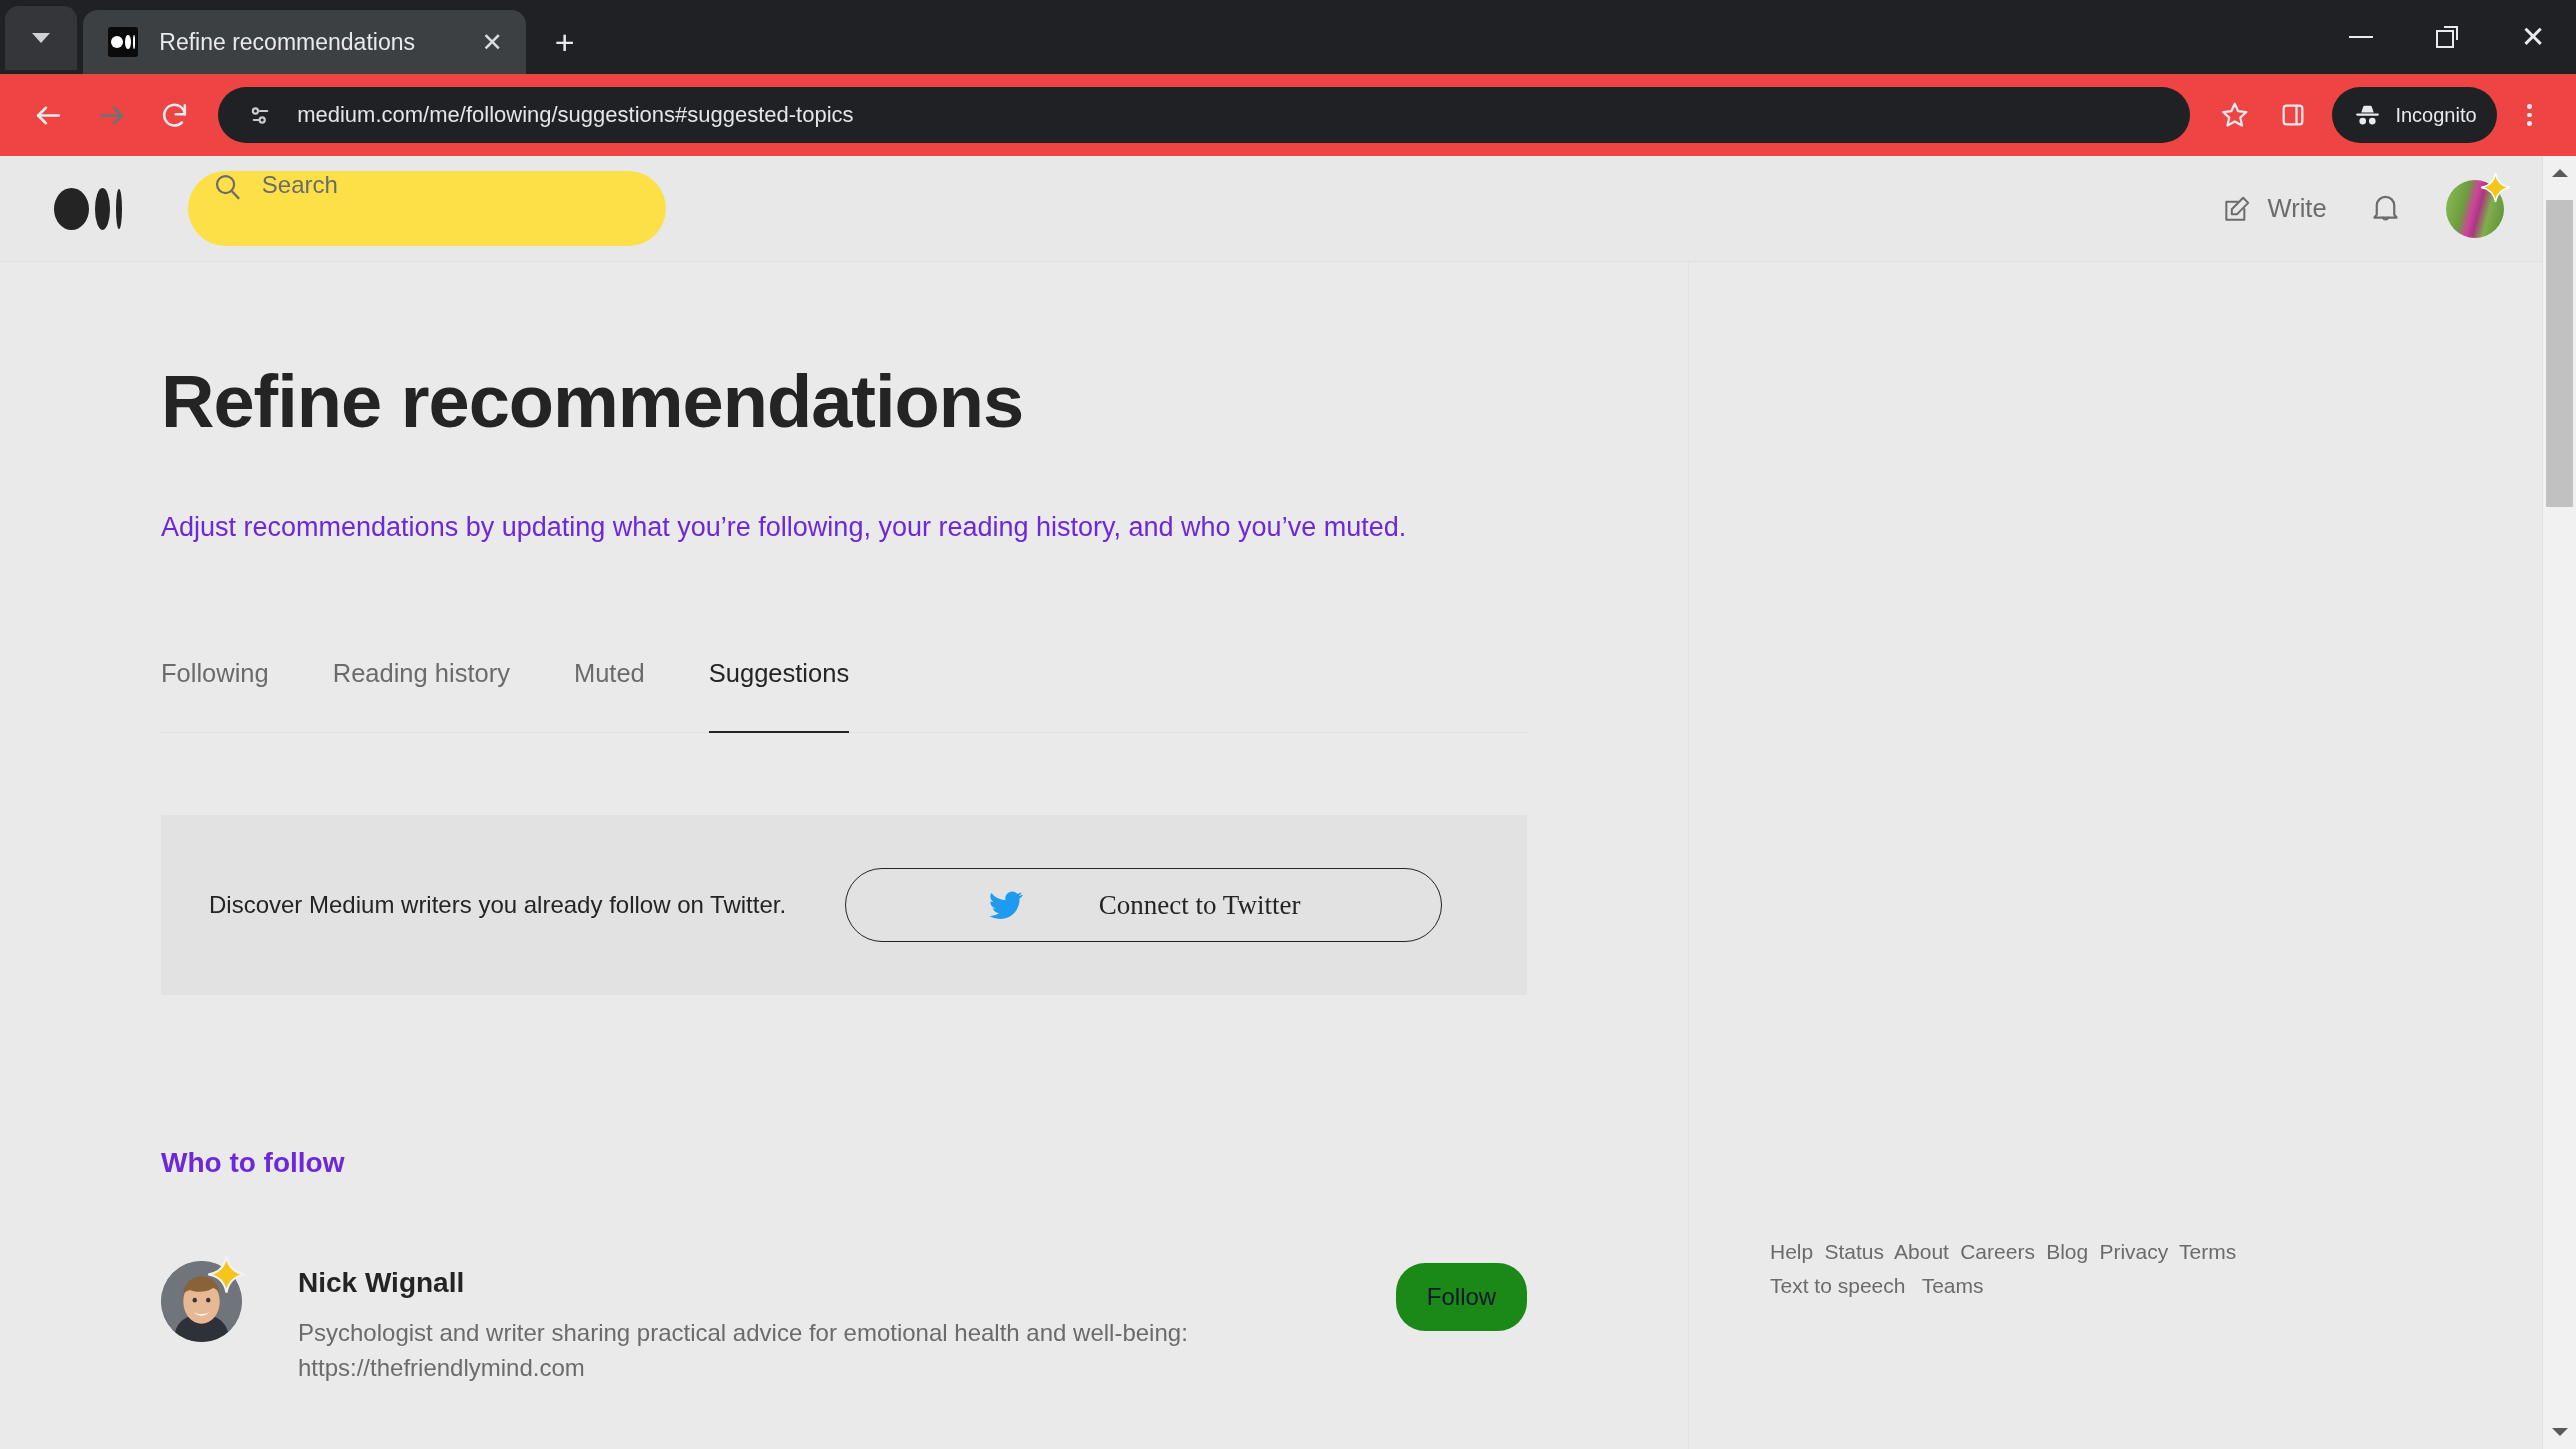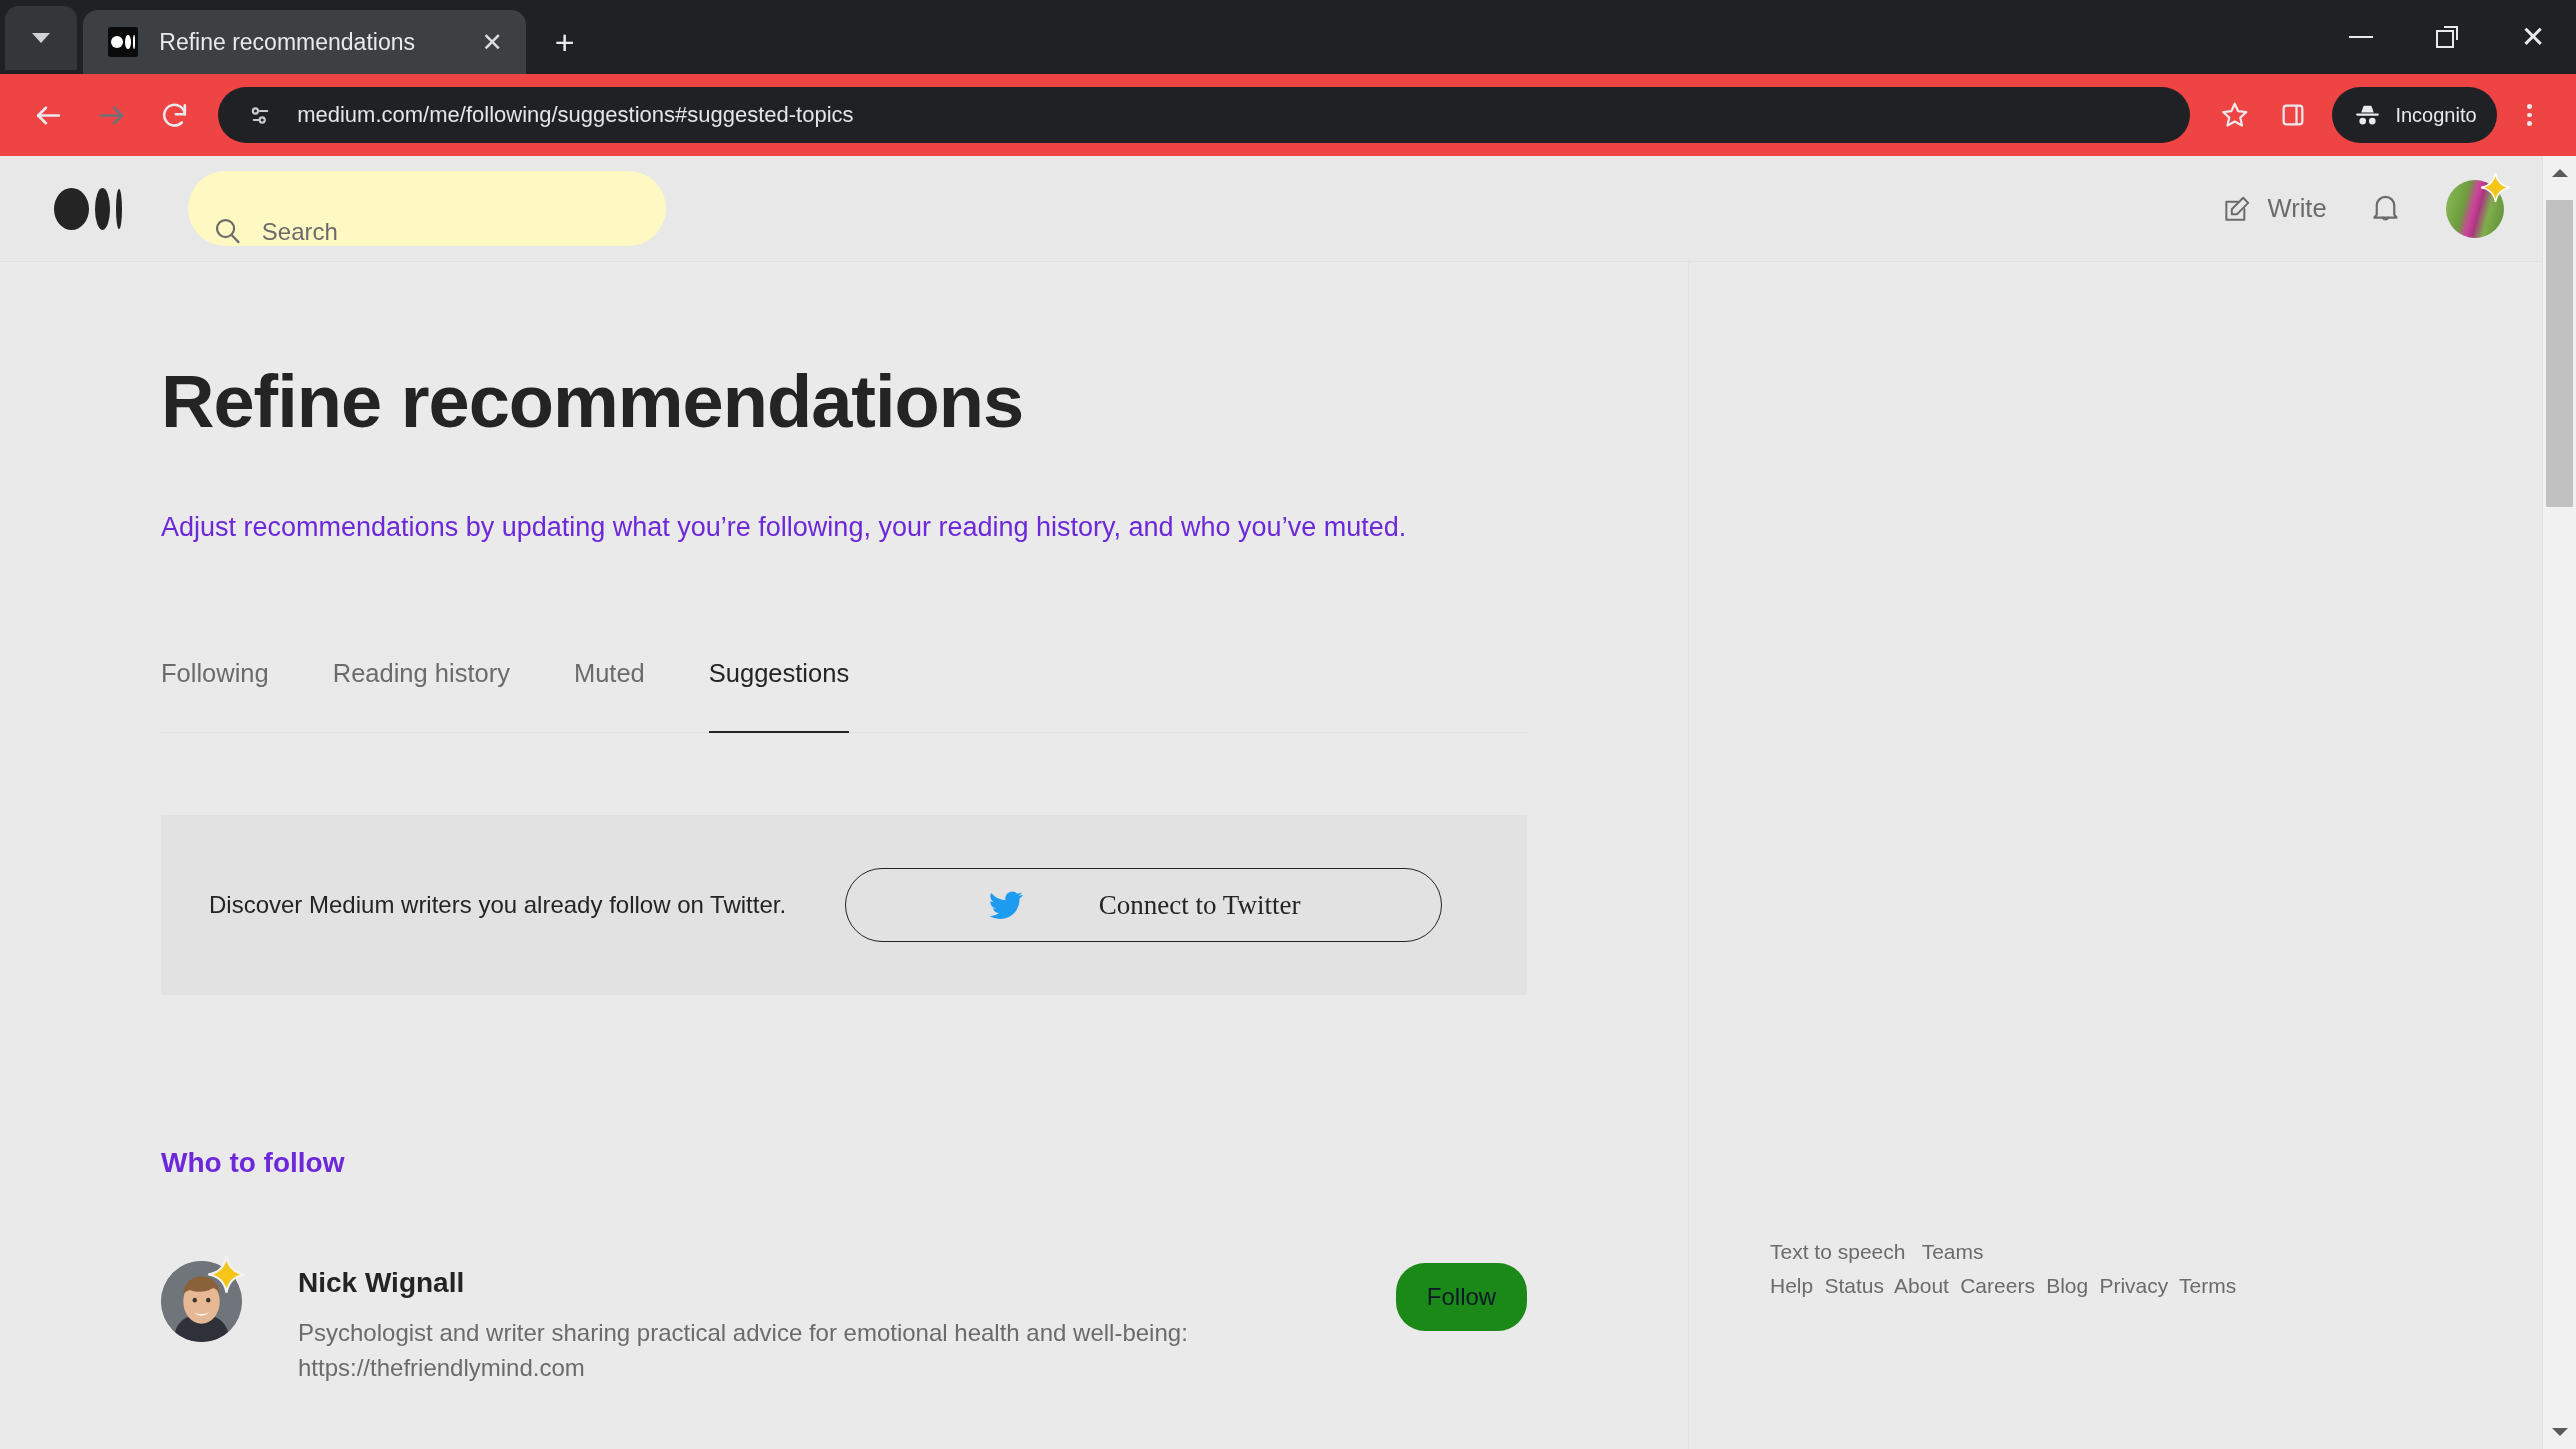--- a/index.html
+++ b/index.html
@@ -171,23 +171,23 @@
     padding: 0 38px 0 54px;
     border-bottom: 0.7px solid #e0e0e0;
   }
   .medium-logo { display: flex; align-items: center; cursor: pointer; flex-shrink: 0; }
   .medium-logo .l1 { width: 35px; height: 42px; border-radius: 50%; background: #242424; }
   .medium-logo .l2 { width: 14.8px; height: 42px; border-radius: 50%; background: #242424; margin-left: 6px; }
   .medium-logo .l3 { width: 6px;  height: 40px; border-radius: 50%; background: #242424; margin-left: 6px; }
 
   .search-box {
     width: 478px; height: 75px;
-    background: #fef9c3;
+    background: #fde047;
     border-radius: 38px;
-    display: flex; align-items: flex-end;
+    display: flex; align-items: flex-start;
     padding: 0 24px;
     margin-left: 66px;
     cursor: text;
   }
   .search-ph { color: #6b6b6b; font-size: 24px; margin-left: 19px; }
 
   .header-right { margin-left: auto; display: flex; align-items: center; gap: 0; }
   .write-btn { display: flex; align-items: center; cursor: pointer; padding: 0 16px; }
   .write-label { color: #6b6b6b; font-size: 25.5px; margin-left: 14.8px; }
   .bell-btn { padding: 0 25.5px; cursor: pointer; display:flex; align-items:center; }
@@ -543,32 +543,32 @@
               </div>
               <button class="follow-btn">Follow</button>
             </div>
 
           </div>
         </div>
 
         <div class="side-col">
           <div class="footer-links">
             <div>
-              <a>Text to speech</a><span class="sep"></span><span class="sep"></span>
-              <a>Teams</a>
-            </div>
-            <div>
               <a>Help</a><span class="sep"></span>
               <a>Status</a><span class="sep"></span>
               <a>About</a><span class="sep"></span>
               <a>Careers</a><span class="sep"></span>
               <a>Blog</a><span class="sep"></span>
               <a>Privacy</a><span class="sep"></span>
               <a>Terms</a>
             </div>
+            <div>
+              <a>Text to speech</a><span class="sep"></span><span class="sep"></span>
+              <a>Teams</a>
+            </div>
           </div>
         </div>
 
       </div>
     </div>
   </div>
 
   <div class="scrollbar">
     <div class="sb-arrow up">
       <span class="sb-tri-up"></span>

